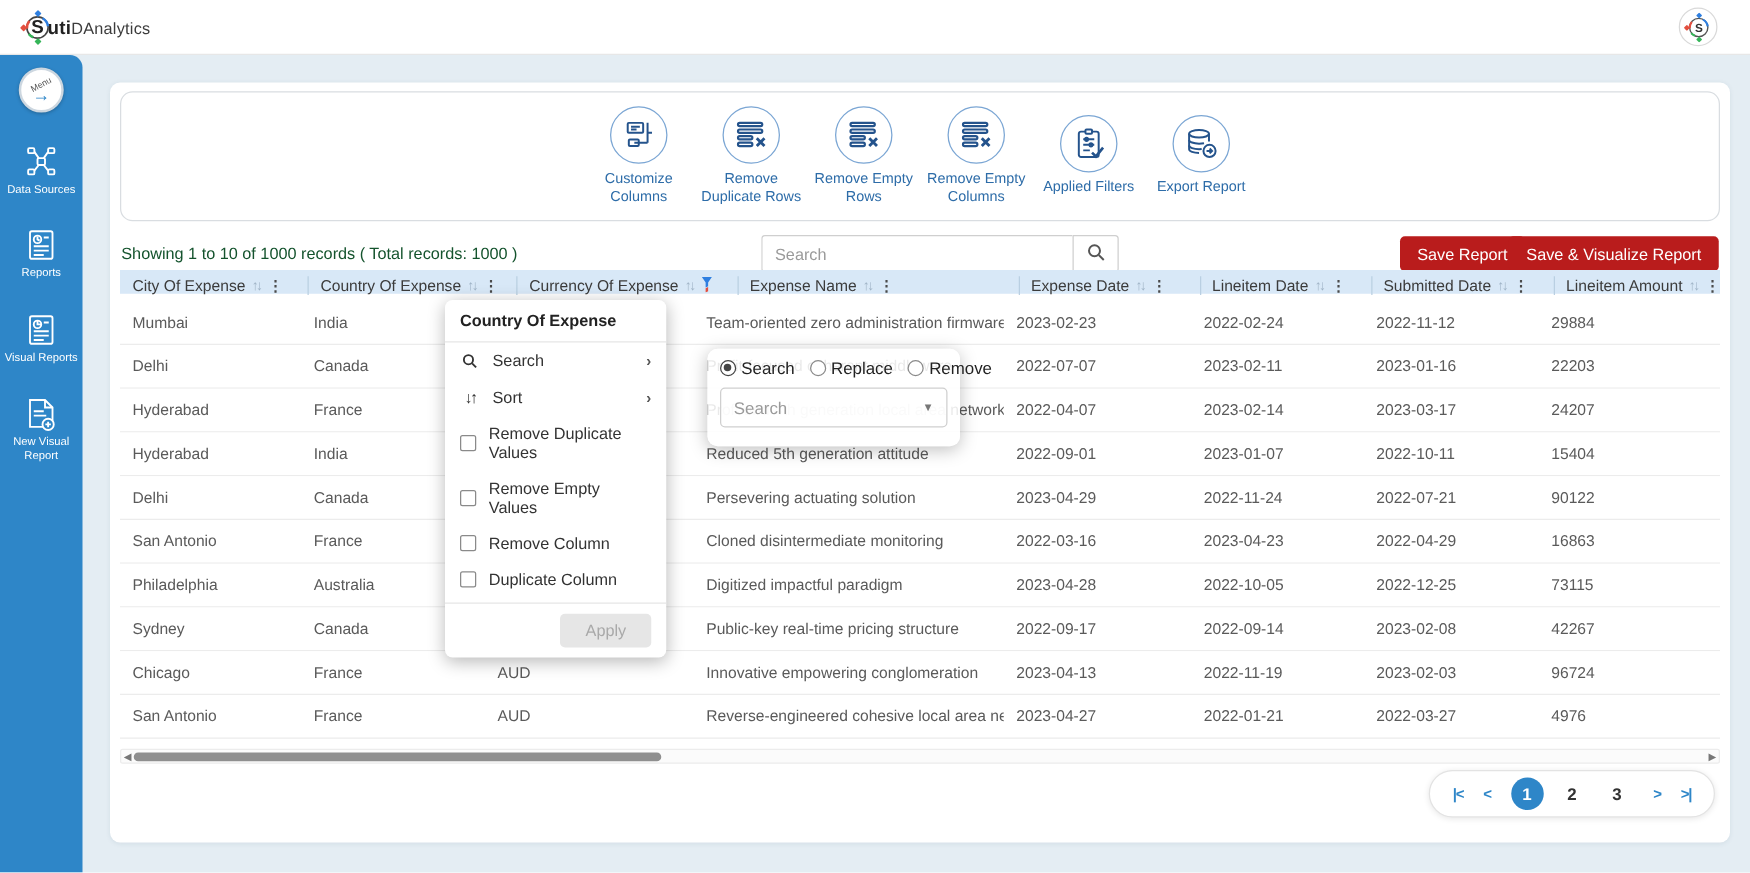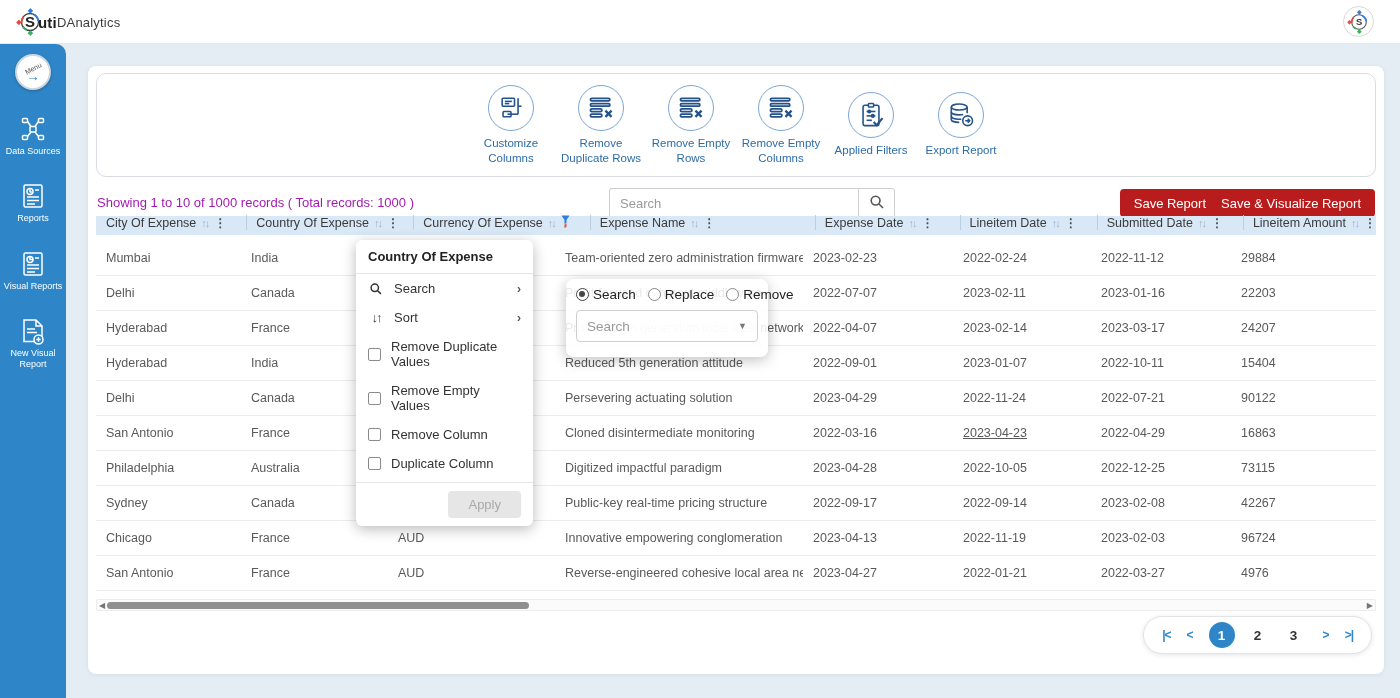--- a/index.html
+++ b/index.html
@@ -29,31 +29,31 @@
 
   
   .card { position:absolute; left:88px; top:66px; width:1296px; height:608px; background:#fff; border-radius:8px; box-shadow:0 1px 4px rgba(30,60,90,.08); z-index:3; }
 
   .toolbar-box { position:absolute; left:8px; top:7px; right:8px; height:104px; border:1px solid #d9dde1; border-radius:10px; display:flex; align-items:center; justify-content:center; gap:6px; background:#fff; }
   .tool { width:84px; display:flex; flex-direction:column; align-items:center; cursor:pointer; }
   .tool .circ { width:46px; height:46px; border-radius:50%; border:1px solid #7ba6d4; display:flex; align-items:center; justify-content:center; }
   .tool .t-label { margin-top:5px; font-size:11.5px; color:#2d6ca8; text-align:center; line-height:1.3; }
 
   .controls-row { position:absolute; left:9px; right:9px; top:122px; height:30px; }
-  .records { position:absolute; left:0; top:7px; font-size:13px; color:#a21caf; }
+  .records { position:absolute; left:0; top:7px; font-size:13px; color:#14532d; }
   .searchbox { position:absolute; left:512px; top:0; width:286px; height:30px; display:flex; }
   .searchbox input { width:249px; height:30px; border:1px solid #cfcfcf; border-right:none; border-radius:3px 0 0 3px; padding:0 10px; font-size:13px; color:#444; outline:none; font-family:"Liberation Sans",sans-serif; }
   .searchbox input::placeholder { color:#9a9a9a; }
   .search-btn { width:37px; height:30px; border:1px solid #cfcfcf; border-radius:0 3px 3px 0; background:#fff; display:flex; align-items:center; justify-content:center; cursor:pointer; }
   .btn { position:absolute; top:1px; height:28px; background:#b91c1c; color:#fff; font-size:13px; border:none; border-radius:4px; padding:0 14px; cursor:pointer; font-family:"Liberation Sans",sans-serif; }
   .btn.save { right:155px; }
   .btn.savevis { right:0; }
 
   
-  .thead { position:absolute; left:8px; top:150px; width:1280px; height:19px; background:#d8e8f7; display:flex; align-items:flex-end;gap:20px; }
+  .thead { position:absolute; left:8px; top:150px; width:1280px; height:19px; background:#d8e8f7; display:flex; align-items:flex-start;gap:20px; }
   .th { height:25px; display:flex; align-items:center; gap:5px; padding-left:10px; position:relative; }
   .th .h-label { font-size:12.5px; color:#3b3b3b; white-space:nowrap; }
   .th .sort { font-size:11px; color:#9fb3c6; letter-spacing:-2px; cursor:pointer; }
   .th .kebab { font-size:12px; color:#4a4a4a; font-weight:bold; cursor:pointer; margin-left:1px; }
   .th:not(:first-child)::before { content:""; position:absolute; left:0; top:5px; height:15px; width:1px; background:#b9cfe2; }
   .tbody { position:absolute; left:8px; top:175px; width:1280px; }
   .tr { display:flex; height:35px; border-bottom:1px solid #ececec; background:#fff; }
   .td { display:flex; align-items:center; padding-left:10px; font-size:12.5px; color:#5a5a5a; white-space:nowrap; overflow:hidden; }
 
   
@@ -378,21 +378,21 @@
           <div class="td" style="width: 138px;">2022-11-24</div>
           <div class="td" style="width: 140px;">2022-07-21</div>
           <div class="td" style="width: 145px;">90122</div>
         </div>
         <div class="tr">
           <div class="td" style="width: 145px;">San Antonio</div>
           <div class="td" style="width: 147px;">France</div>
           <div class="td" style="width: 167px;"></div>
           <div class="td" style="width: 248px; text-align: center;">Cloned disintermediate monitoring</div>
           <div class="td" style="width: 150px;">2022-03-16</div>
-          <div class="td" style="width: 138px; text-decoration: underline;">2023-04-23</div>
+          <div class="td" style="width: 138px;">2023-04-23</div>
           <div class="td" style="width: 140px;">2022-04-29</div>
           <div class="td" style="width: 145px;">16863</div>
         </div>
         <div class="tr">
           <div class="td" style="width: 145px;">Philadelphia</div>
           <div class="td" style="width: 147px;">Australia</div>
           <div class="td" style="width: 167px;"></div>
           <div class="td" style="width: 248px;">Digitized impactful paradigm</div>
           <div class="td" style="width: 150px;">2023-04-28</div>
           <div class="td" style="width: 138px;">2022-10-05</div>

